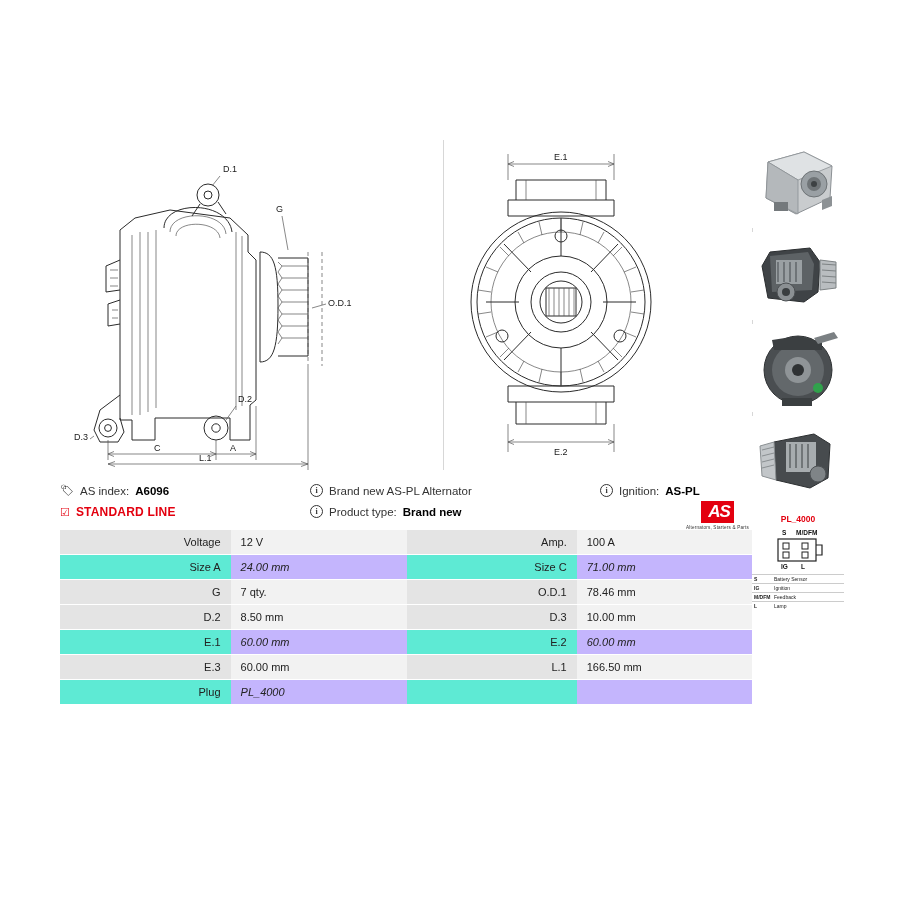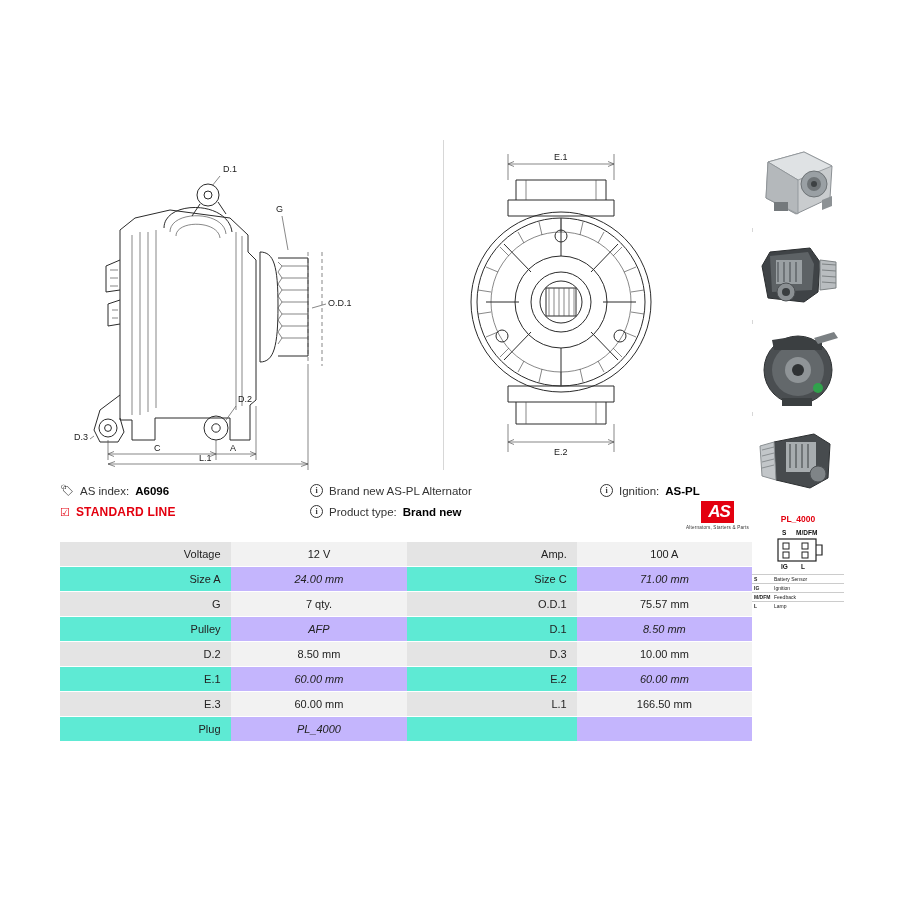--- a/index.html
+++ b/index.html
@@ -69,32 +69,31 @@
     background:#e3000f;color:#fff;
     font-weight:bold;font-style:italic;
     font-size:17px;line-height:17px;
     padding:2px 4px 3px 7px;
     letter-spacing:-1px;
   }
   .aslogo .sub{font-size:4.6px;color:#333;letter-spacing:.2px;margin-top:2px;}
 
   
   table.spec{
-    margin-top:12px;
     border-collapse:collapse;
     width:692px;
     font-size:11px;
   }
   table.spec td{
     height:24px;
     padding:0 10px;
     border-bottom:1px solid #ffffff;
   }
   td.k{width:170px;background:#e4e4e4;text-align:right;color:#222;}
-  td.v{width:176px;background:#f2f2f2;text-align:center;color:#222;}
+  td.v{width:176px;background:#f2f2f2;text-align:left;color:#222;}
   tr.alt td.k{background:#5eead4;}
   tr.alt td.v{background:#c4b5fd;font-style:italic;}
 
   
   .rail{
     position:absolute;
     left:752px;top:140px;
     width:92px;
     display:flex;flex-direction:column;gap:4px;
   }
@@ -319,27 +318,21 @@
         <tr class="alt">
           <td class="k">Size A</td>
           <td class="v">24.00 mm</td>
           <td class="k">Size C</td>
           <td class="v">71.00 mm</td>
         </tr>
         <tr>
           <td class="k">G</td>
           <td class="v">7 qty.</td>
           <td class="k">O.D.1</td>
-          <td class="v">75.57 mm</td>
-        </tr>
-        <tr class="alt">
-          <td class="k">Pulley</td>
-          <td class="v">AFP</td>
-          <td class="k">D.1</td>
-          <td class="v">8.50 mm</td>
+          <td class="v">78.46 mm</td>
         </tr>
         <tr>
           <td class="k">D.2</td>
           <td class="v">8.50 mm</td>
           <td class="k">D.3</td>
           <td class="v">10.00 mm</td>
         </tr>
         <tr class="alt">
           <td class="k">E.1</td>
           <td class="v">60.00 mm</td>

